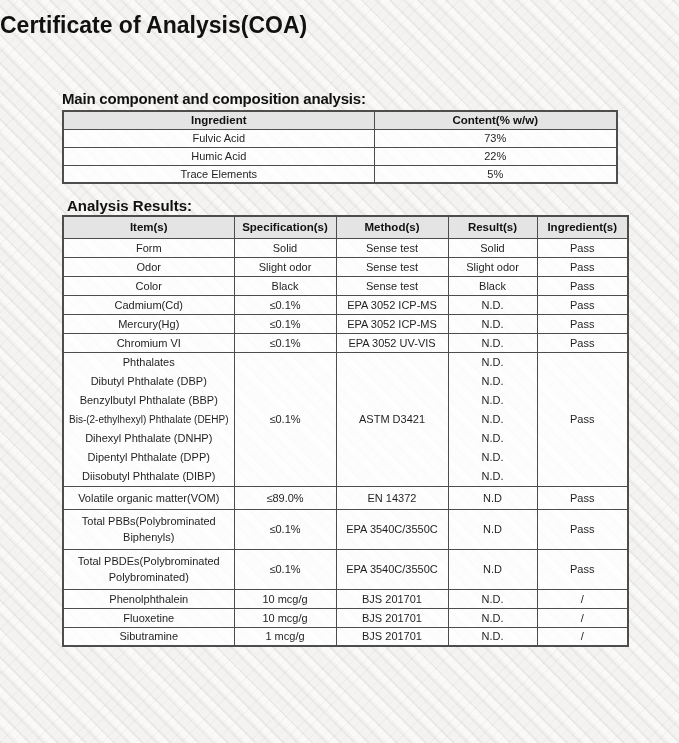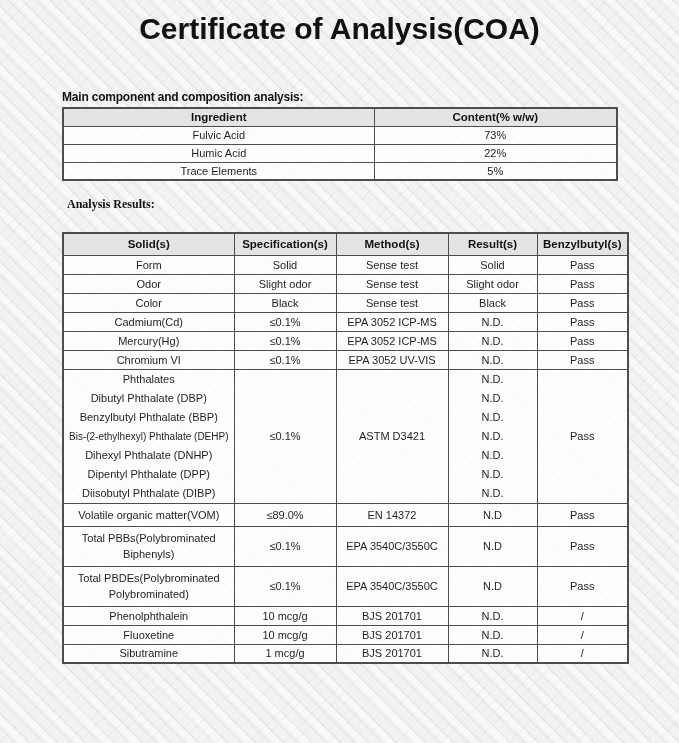--- a/index.html
+++ b/index.html
@@ -15,32 +15,32 @@
     position: absolute; inset: 0; z-index: 0; pointer-events: none;
     background-image:
       repeating-linear-gradient(45deg, rgba(150,150,150,0.10) 0 2px, transparent 2px 10px),
       repeating-linear-gradient(-45deg, rgba(165,165,165,0.07) 0 1px, transparent 1px 8px),
       repeating-linear-gradient(45deg, transparent 0 14px, rgba(255,255,255,0.5) 14px 20px);
   }
   .page { position: relative; z-index: 1; width: 679px; height: 743px; }
 
   .title {
     position: absolute; top: 12px; left: 0; width: 100%;
-    text-align: center; font-size: 30px; font-weight: bold; color: #111;
+    font-size: 23px; font-weight: bold; color: #111;
     letter-spacing: 0px;
   }
 
   .sec-heading {
-    font-size: 12px; font-weight: bold; color: #111;
+    font-size: 15px; font-weight: bold; color: #111;
     margin-bottom: 3px; letter-spacing: -0.2px;
   }
 
   .sec1 { position: absolute; left: 62px; top: 90px; width: 554px; }
   .sec2 { position: absolute; left: 62px; top: 197px; width: 565px; }
-  .sec2 .sec-heading { margin-left: 5px; margin-bottom: 20px; letter-spacing: 0; font-family: Liberation Serif, serif; }
+  .sec2 .sec-heading { margin-left: 5px; margin-bottom: 1px; letter-spacing: 0; }
 
   table { border-collapse: collapse; table-layout: fixed; }
   .t1 { width: 554px; border: 2px solid #4d4d4d; }
   .t2 { width: 565px; border: 2px solid #4d4d4d; }
   th, td {
     border: 1px solid #4d4d4d;
     text-align: center; vertical-align: middle;
     padding: 0 2px;
     overflow: hidden;
   }
@@ -107,25 +107,25 @@
     <table class="t2">
       <colgroup>
         <col style="width:171px">
           <col style="width:102px">
           <col style="width:112px">
           <col style="width:89px">
           <col style="width:91px">
       </colgroup>
       <thead>
         <tr>
-          <th>Solid(s)</th>
+          <th>Item(s)</th>
           <th>Specification(s)</th>
           <th>Method(s)</th>
           <th>Result(s)</th>
-          <th>Benzylbutyl(s)</th>
+          <th>Ingredient(s)</th>
         </tr>
       </thead>
       <tbody>
         <tr class="h19">
           <td>Form</td>
           <td>Solid</td>
           <td>Sense test</td>
           <td>Solid</td>
           <td>Pass</td>
         </tr>

